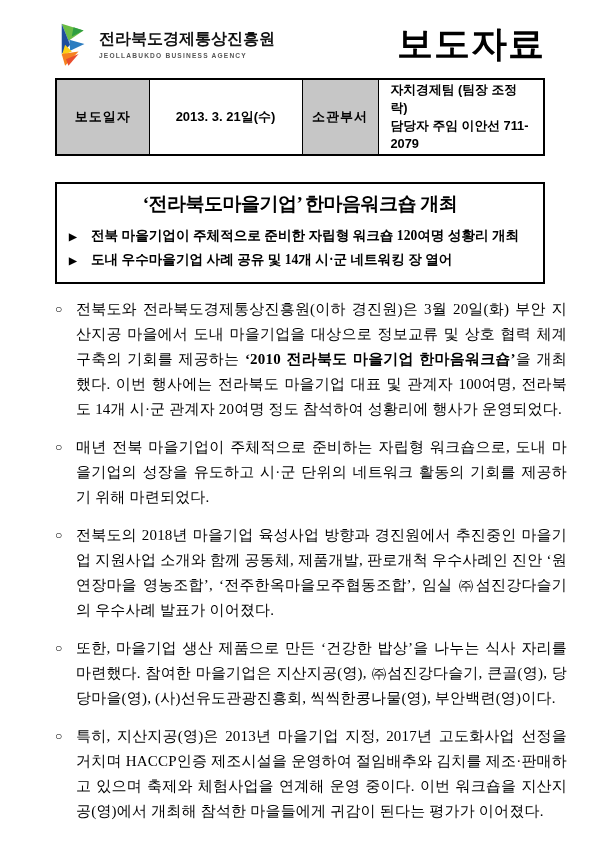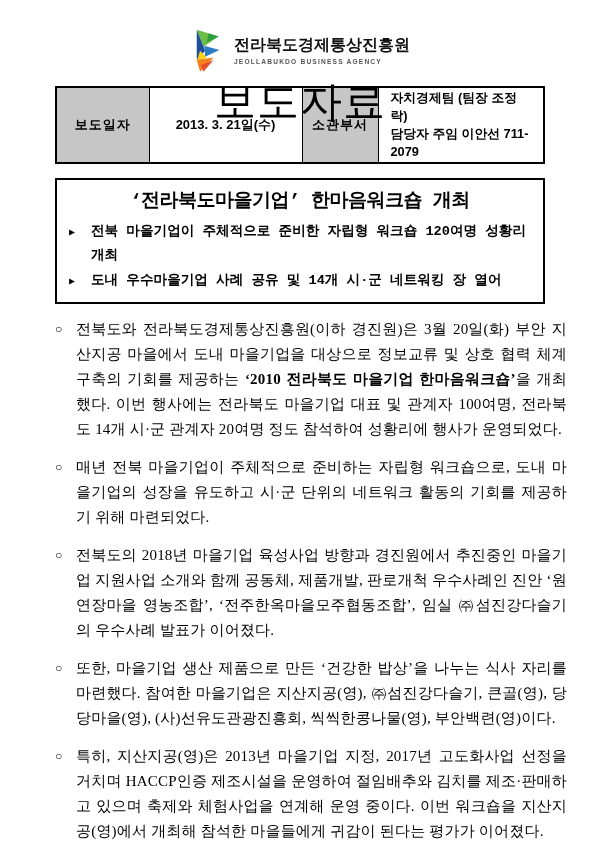--- a/index.html
+++ b/index.html
@@ -4,36 +4,36 @@
 <style>
   * { margin:0; padding:0; box-sizing:border-box; }
   html,body { background:#e9e9e9; }
   .page {
     width:600px; height:849px; margin:0 auto; background:#ffffff;
     font-family:"Liberation Serif","DejaVu Serif",serif; color:#000;
     padding-top:14px; position:relative; overflow:hidden;
   }
   
   .header-row {
-    margin:12px 55px 8px 55px; height:52px;
-    display:flex; justify-content:space-between; align-items:center;flex-direction:column;
+    margin:4px 55px 8px 55px; height:52px;
+    display:flex; justify-content:space-between; align-items:center;
   }
   .logo { display:flex; align-items:center; gap:7px; }
   .logo-mark { width:37px; height:48px; flex-shrink:0; }
   .logo-text .ko {
     font-family:"Liberation Sans","DejaVu Sans",sans-serif;
     font-weight:bold; font-size:16px; letter-spacing:0px; color:#111;
   }
   .logo-text .en {
     font-family:"Liberation Sans","DejaVu Sans",sans-serif;
     font-weight:bold; font-size:6.6px; letter-spacing:1.2px; color:#555; margin-top:2px;
   }
   .doc-type {
     font-family:"Liberation Sans","DejaVu Sans",sans-serif;
-    font-weight:400; font-size:42px; letter-spacing:1px; color:#000;
+    font-weight:700; font-size:36px; letter-spacing:1px; color:#000;
   }
   
   .contact-bar {
     margin:0 55px; border:2px solid #000; background:#fff;
     font-family:"Liberation Sans","DejaVu Sans",sans-serif;
     font-weight:bold; font-size:13px; text-align:center; padding:3px 0 2px;
   }
   
   .info-table {
     margin:0 55px; width:490px; border-collapse:collapse;
@@ -41,22 +41,22 @@
     font-family:"Liberation Sans","DejaVu Sans",sans-serif;
     font-weight:bold; font-size:13px;
   }
   .info-table td { border:1.5px solid #000; height:38px; }
   .cell-label { background:#c6c6c6; text-align:center; width:93px; letter-spacing:1px; }
   .cell-date  { text-align:center; width:153px; }
   .cell-dept-label { background:#c6c6c6; text-align:center; width:76px; letter-spacing:1px; }
   .cell-dept  { padding:1px 12px; line-height:1.4; font-size:12.8px; }
   
   .title-box {
-    margin:14px 55px 0; border:2.5px solid #000; padding:7px 10px 9px;
-    font-family:Liberation Mono, monospace;
+    margin:26px 55px 0; border:2.5px solid #000; padding:7px 10px 9px;
+    font-family:Liberation Serif, serif;
   }
   .main-title {
     text-align:center; font-weight:800; font-size:19px;
     letter-spacing:-0.5px; margin-bottom:7px;
   }
   .bullet-line { display:flex; font-weight:bold; font-size:13.6px; line-height:1.8; }
   .bullet-line .tri { width:24px; flex-shrink:0; font-size:10px; padding-top:4px; padding-left:2px; }
   
   .body-area { margin:13px 33px 0 55px; }
   .para { display:flex; margin-bottom:13px; font-size:15px; line-height:25px; }

